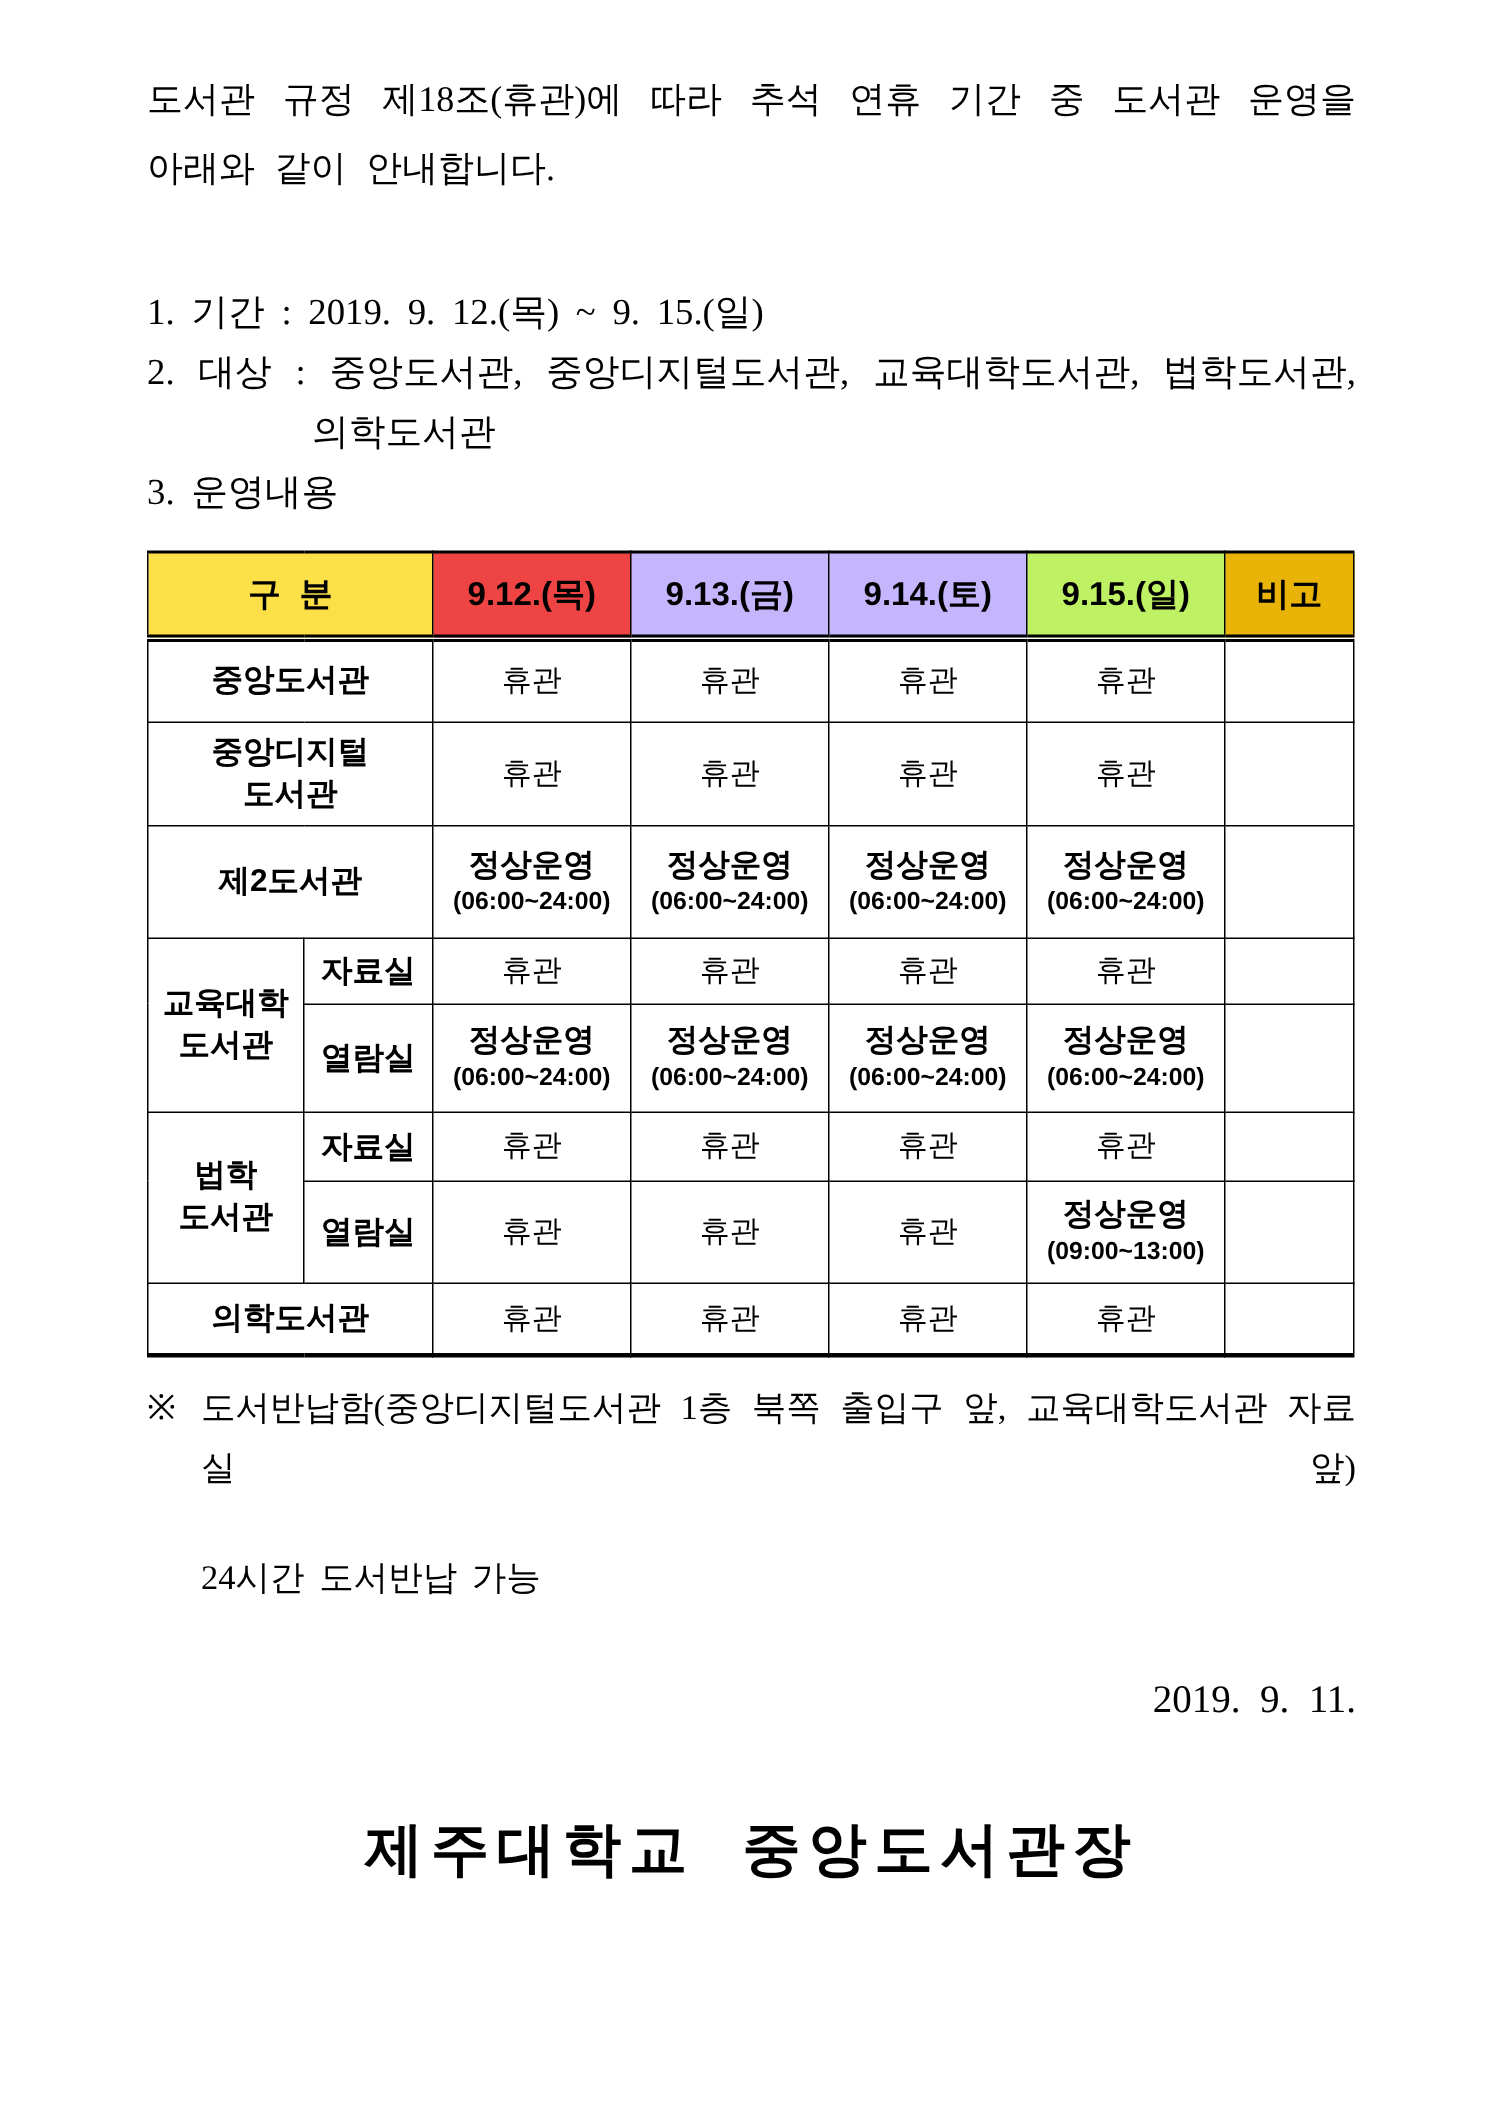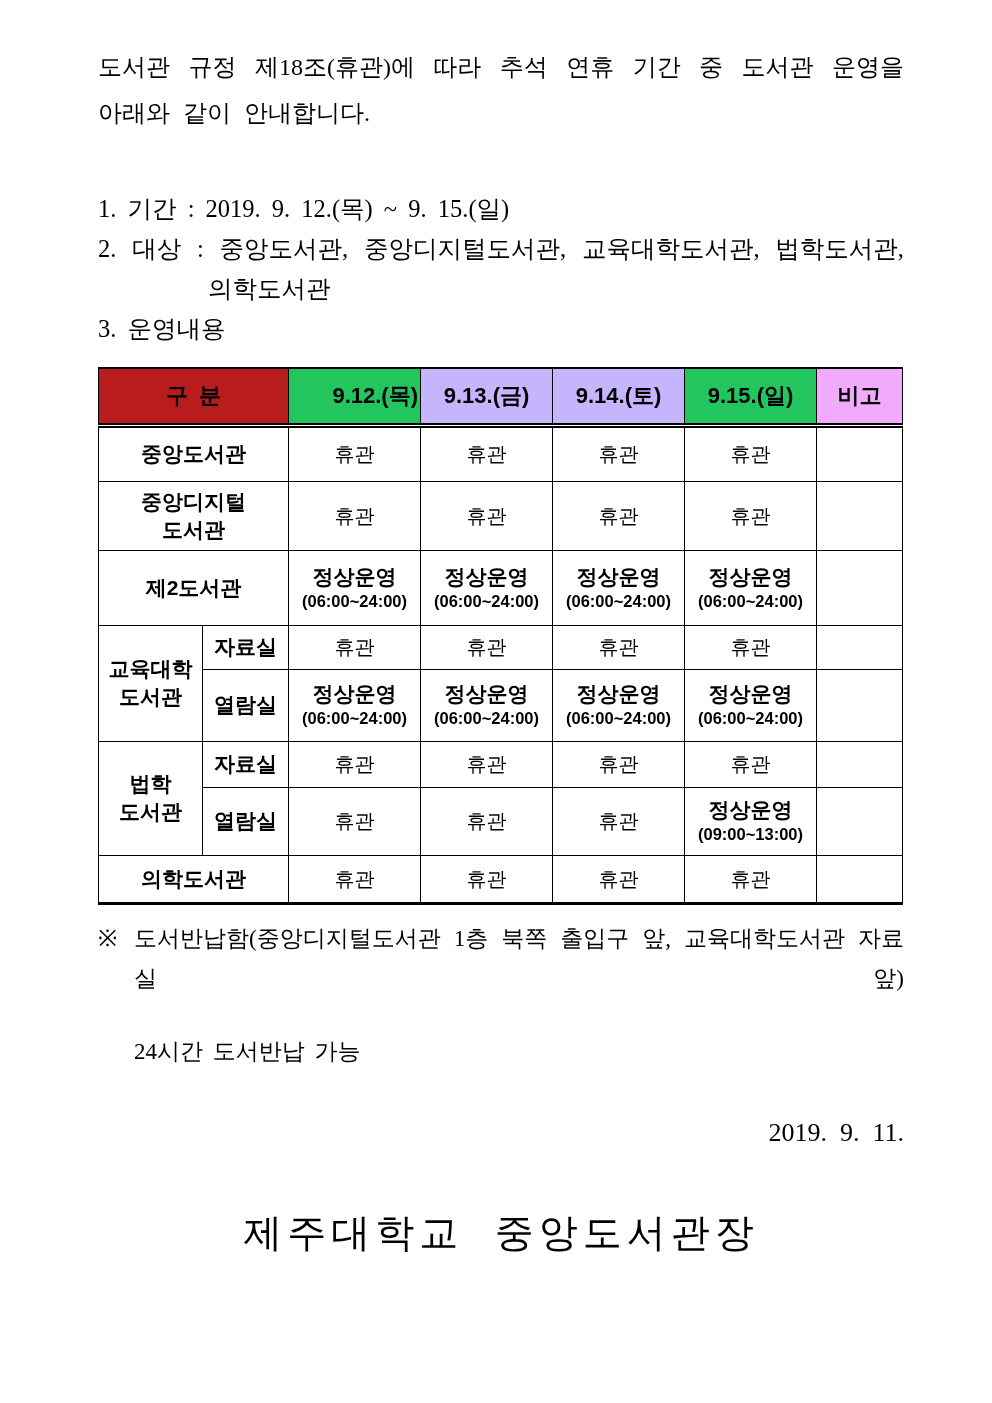--- a/index.html
+++ b/index.html
@@ -123,21 +123,21 @@
   .doc-date {
     margin-top: 46px;
     text-align: right;
     font-size: 26px;
     white-space: pre-wrap;
   }
   .signature {
     margin-top: 58px;
     text-align: center;
     font-family: "Liberation Sans", "DejaVu Sans", sans-serif;
-    font-weight: normal;
+    font-weight: bold;
     font-size: 39px;
     letter-spacing: 5px;
     white-space: pre-wrap;
   }
 </style>
 </head>
 <body>
 
 <div class="page">
 
@@ -160,26 +160,26 @@
         <col class="c-name">
           <col class="c-room">
         <col class="c-date">
           <col class="c-date">
           <col class="c-date">
           <col class="c-date">
         <col class="c-note">
       </colgroup>
       <thead>
         <tr>
-          <th colspan="2" style="background: #b91c1c; font-family: Liberation Serif, serif;">구  분</th>
-          <th style="background: #22c55e; text-align: right;">9.12.(목)</th>
+          <th colspan="2" style="background: #fde047;">구  분</th>
+          <th style="background: #ef4444;">9.12.(목)</th>
           <th style="background: #c4b5fd;">9.13.(금)</th>
           <th style="background: #c4b5fd;">9.14.(토)</th>
-          <th style="background: #22c55e;">9.15.(일)</th>
-          <th style="background: #f0abfc; margin-left: 44px;">비고</th>
+          <th style="background: #bef264;">9.15.(일)</th>
+          <th style="background: #eab308; margin-left: 44px;">비고</th>
         </tr>
       </thead>
       <tbody>
         <tr class="r-h56">
           <td colspan="2" class="row-label">중앙도서관</td>
           <td class="sched"><span class="status">휴관</span></td>
           <td class="sched"><span class="status">휴관</span></td>
           <td class="sched"><span class="status">휴관</span></td>
           <td class="sched"><span class="status">휴관</span></td>
           <td></td>

